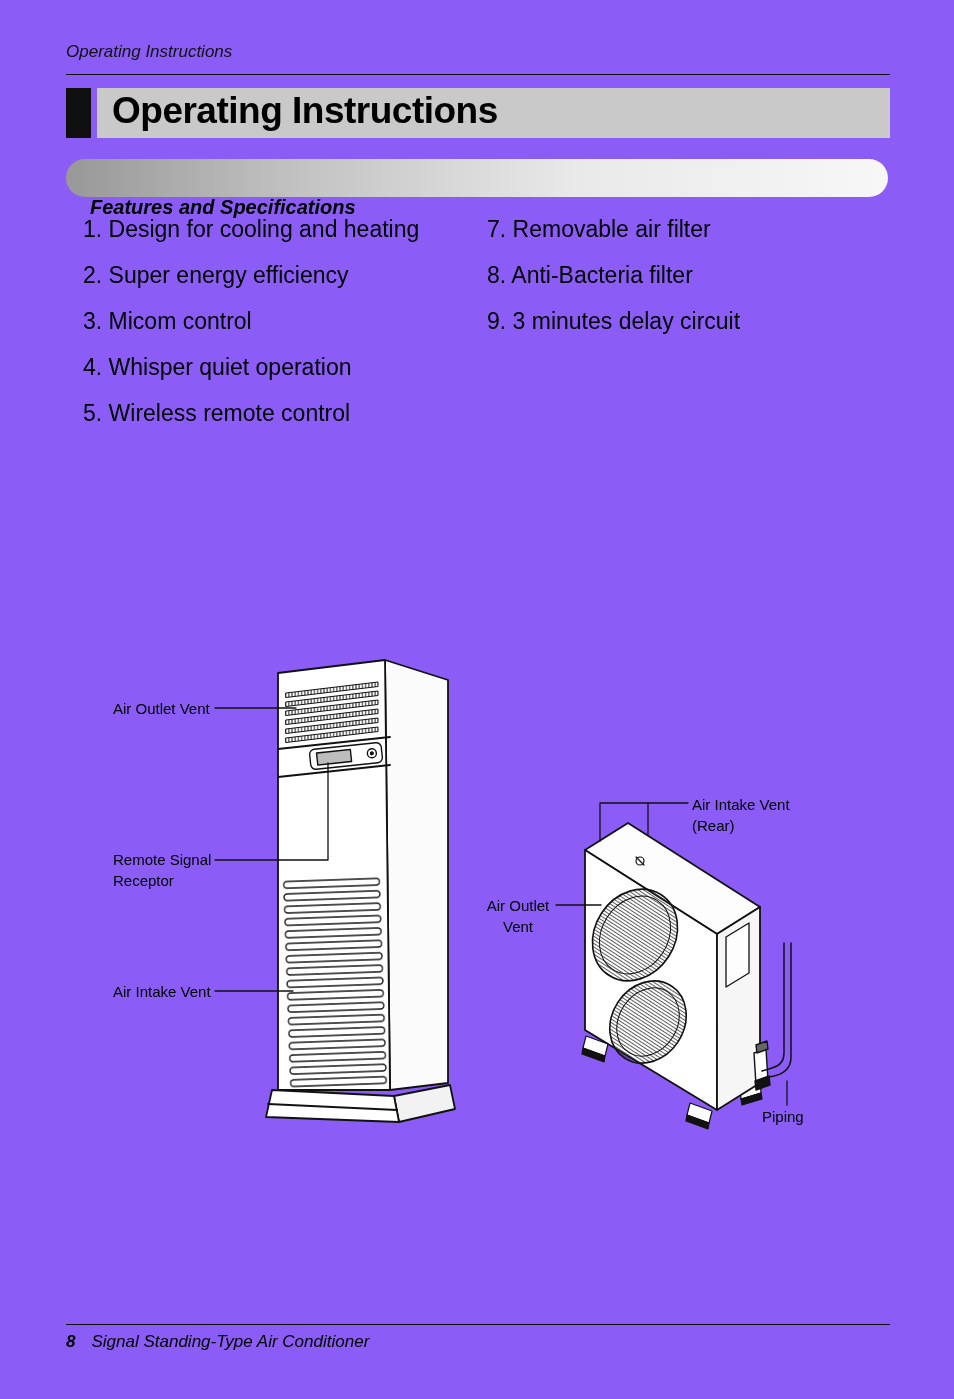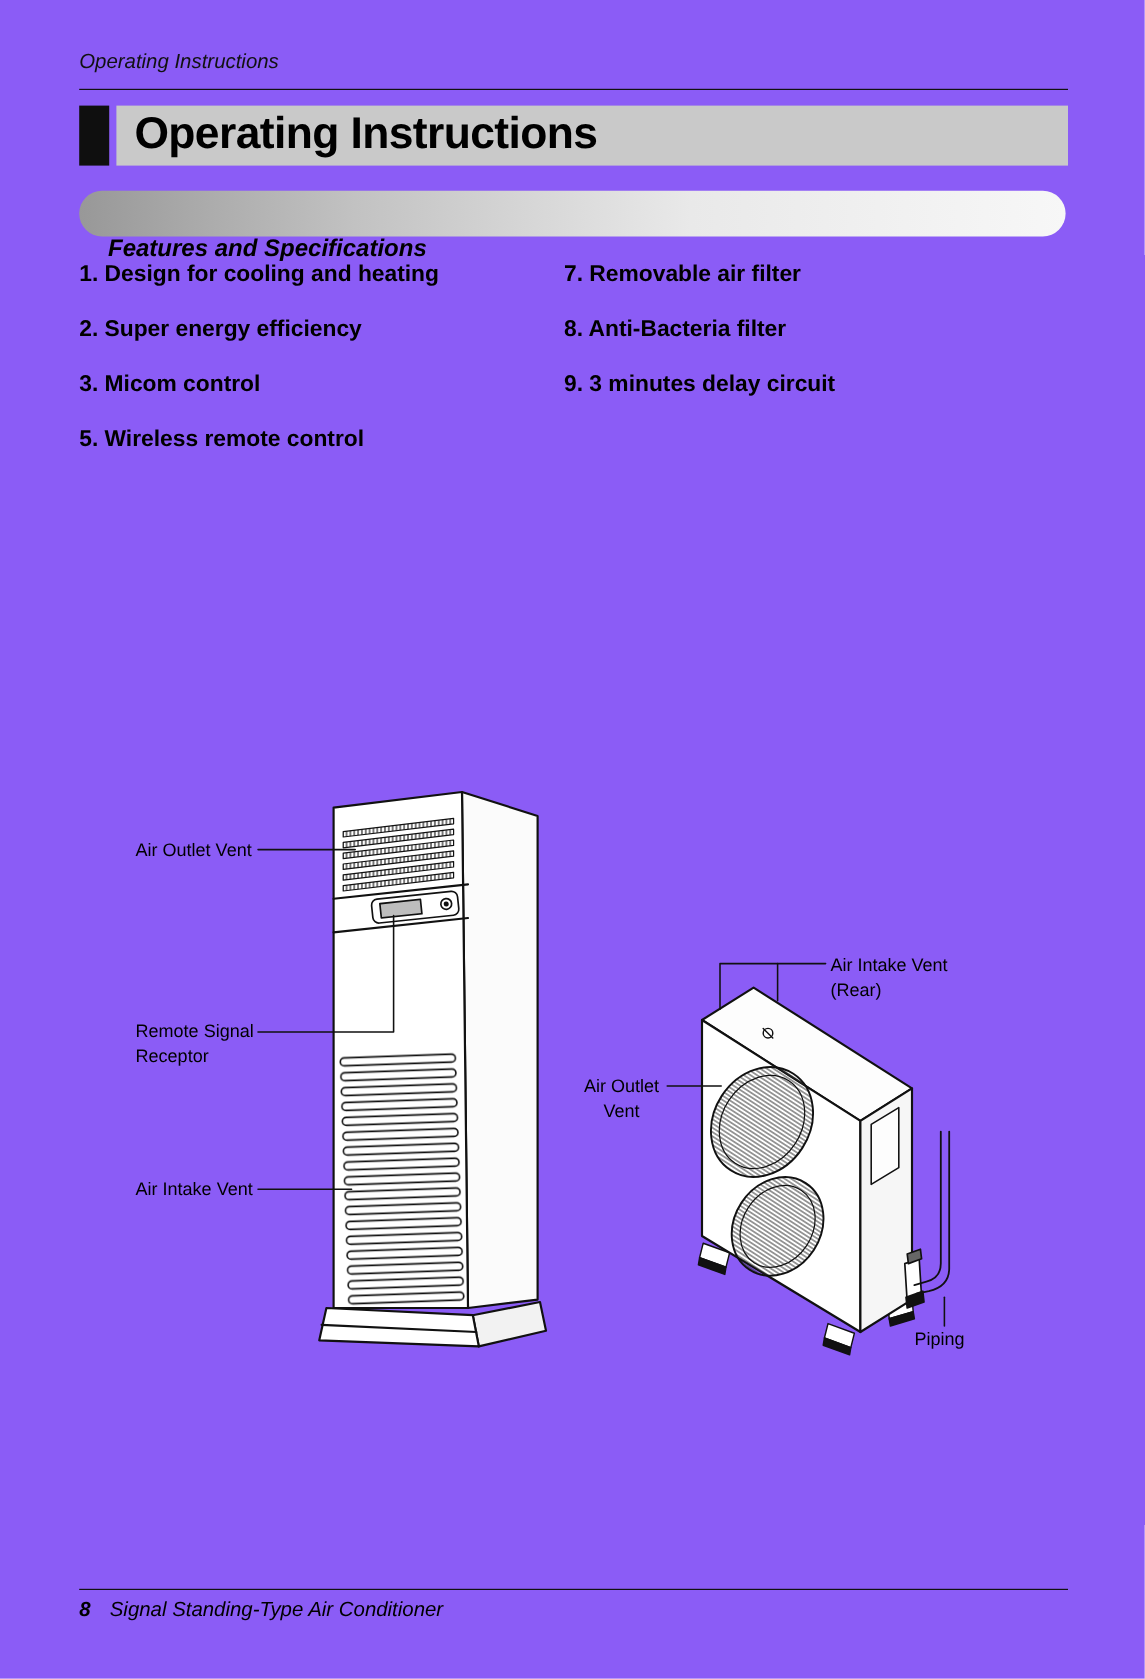--- a/index.html
+++ b/index.html
@@ -16,21 +16,21 @@
   .title-text { position:absolute; left:46px; top:2px; font-size:37px; font-weight:bold; letter-spacing:-0.5px; color:#000; white-space:nowrap; }
 
   .banner { position:absolute; left:66px; top:159px; width:822px; height:38px; border-radius:19px;
             background:linear-gradient(90deg,#989898 0%,#c2c2c2 28%,#e9e9e9 62%,#f7f7f7 100%); }
   .banner-text { position:absolute; left:24px; top:7px; font-size:20px; font-weight:bold; font-style:italic; color:#000;margin-top:30px; }
 
   .features { position:absolute; left:66px; top:218px; width:824px; }
   .feat-col { position:absolute; top:0; }
   .feat-col.left  { left:0;   width:400px; }
   .feat-col.right { left:404px; width:420px; }
-  .feat-item { font-size:19px; font-weight:bold; line-height:22px; margin-bottom:24px; white-space:nowrap; }
+  .feat-item { font-size:23px; font-weight:normal; line-height:22px; margin-bottom:24px; white-space:nowrap;margin-left:17px; }
 
   .diagram-svg { position:absolute; left:60px; top:645px; width:840px; height:520px; }
 
   .dlabel { position:absolute; font-size:15px; line-height:21px; color:#000; }
   .lbl-outlet      { left:113px; top:698px; }
   .lbl-remote      { left:113px; top:849px; }
   .lbl-intake      { left:113px; top:981px; }
   .lbl-out-intake  { left:692px; top:794px; }
   .lbl-out-outlet  { left:484px; top:895px; width:68px; text-align:center; }
   .lbl-piping      { left:762px; top:1106px; }
@@ -55,20 +55,21 @@
 
   <div class="banner">
     <div class="banner-text">Features and Specifications</div>
   </div>
 
   <div class="features">
     <div class="feat-col left">
       <div class="feat-item">1. Design for cooling and heating</div>
       <div class="feat-item">2. Super energy efficiency</div>
       <div class="feat-item">3. Micom control</div>
+      <div class="feat-item">4. Whisper quiet operation</div>
       <div class="feat-item">5. Wireless remote control</div>
     </div>
     <div class="feat-col right">
       <div class="feat-item">7. Removable air filter</div>
       <div class="feat-item">8. Anti-Bacteria filter</div>
       <div class="feat-item">9. 3 minutes delay circuit</div>
     </div>
   </div>
 
   <svg class="diagram-svg" viewBox="0 0 840 520">

